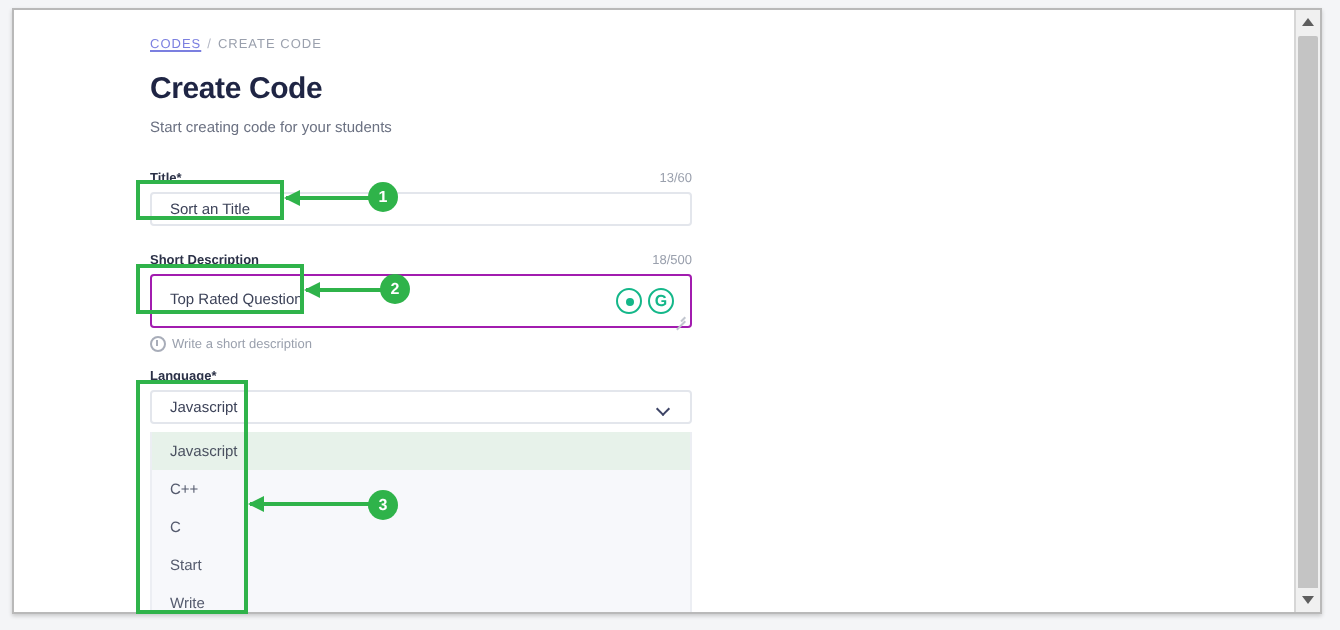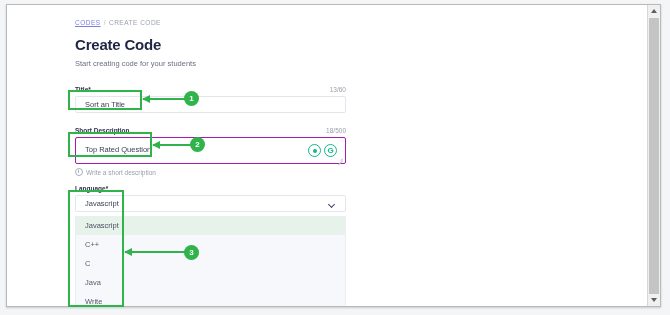--- a/index.html
+++ b/index.html
@@ -376,21 +376,21 @@
         <div class="field-label" style="left:68px; top:180px;">Language*</div>
         <div class="select-box" style="left:68px; top:190px; width:271px; height:17px;">
           <span>Javascript</span>
           <span class="chev"></span>
         </div>
 
         <div class="dropdown-panel" style="left:68px; top:211px; width:271px; height:96px;">
           <div class="dd-option selected">Javascript</div>
           <div class="dd-option">C++</div>
           <div class="dd-option">C</div>
-          <div class="dd-option">Java</div>
+          <div class="dd-option">Start</div>
           <div class="dd-option">Write</div>
         </div>
 
       </div>
 
       <div class="vscrollbar">
         <div class="vscroll-arrow up">
             <i></i>
           </div>
         <div class="vscroll-thumb"></div>

